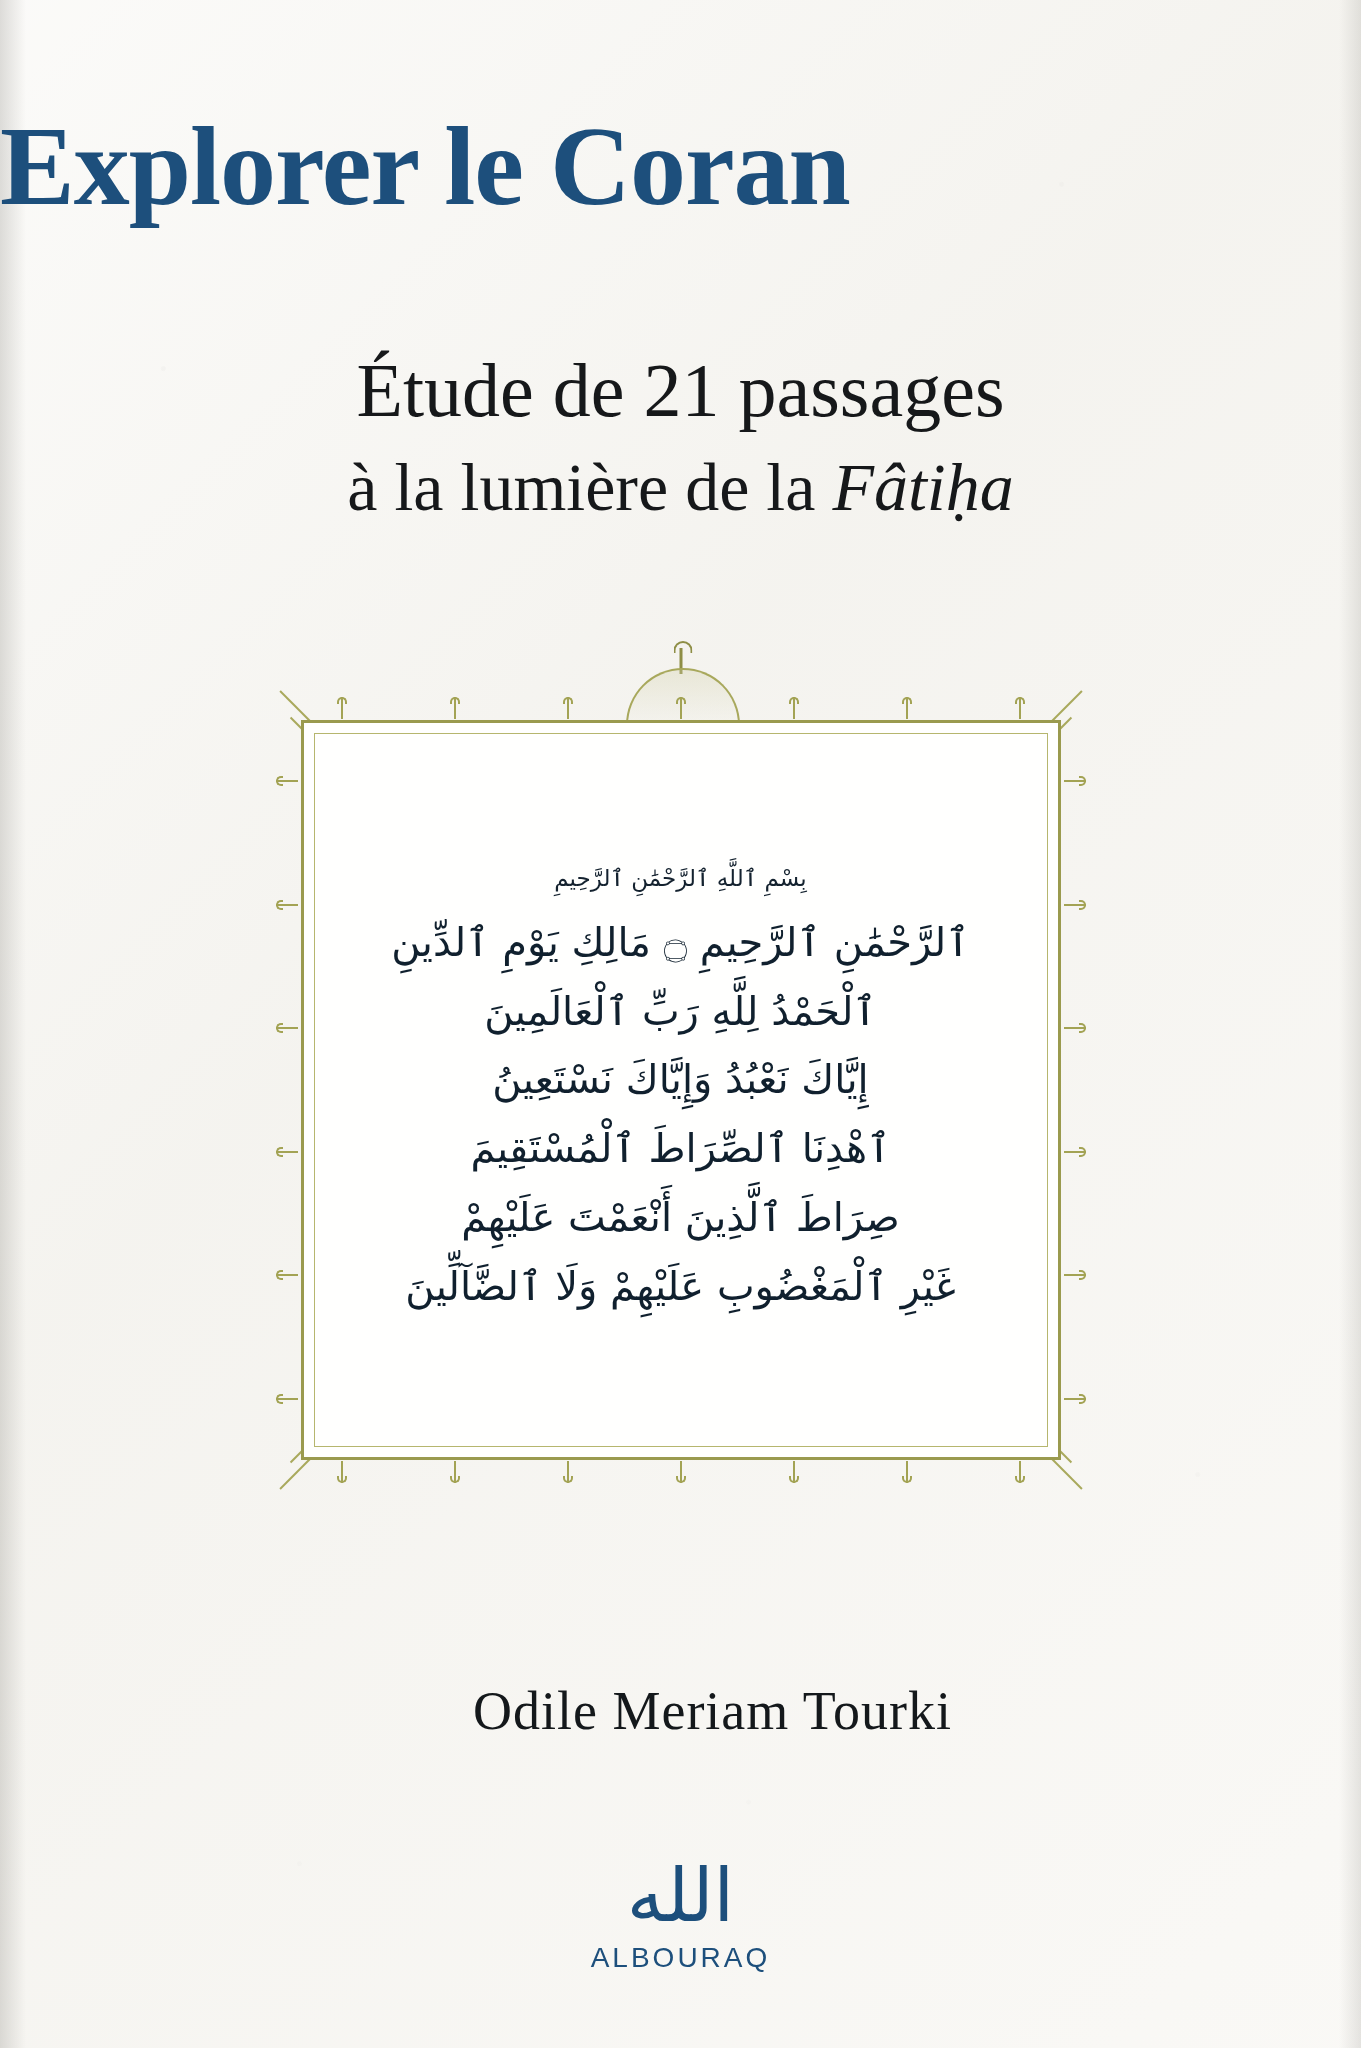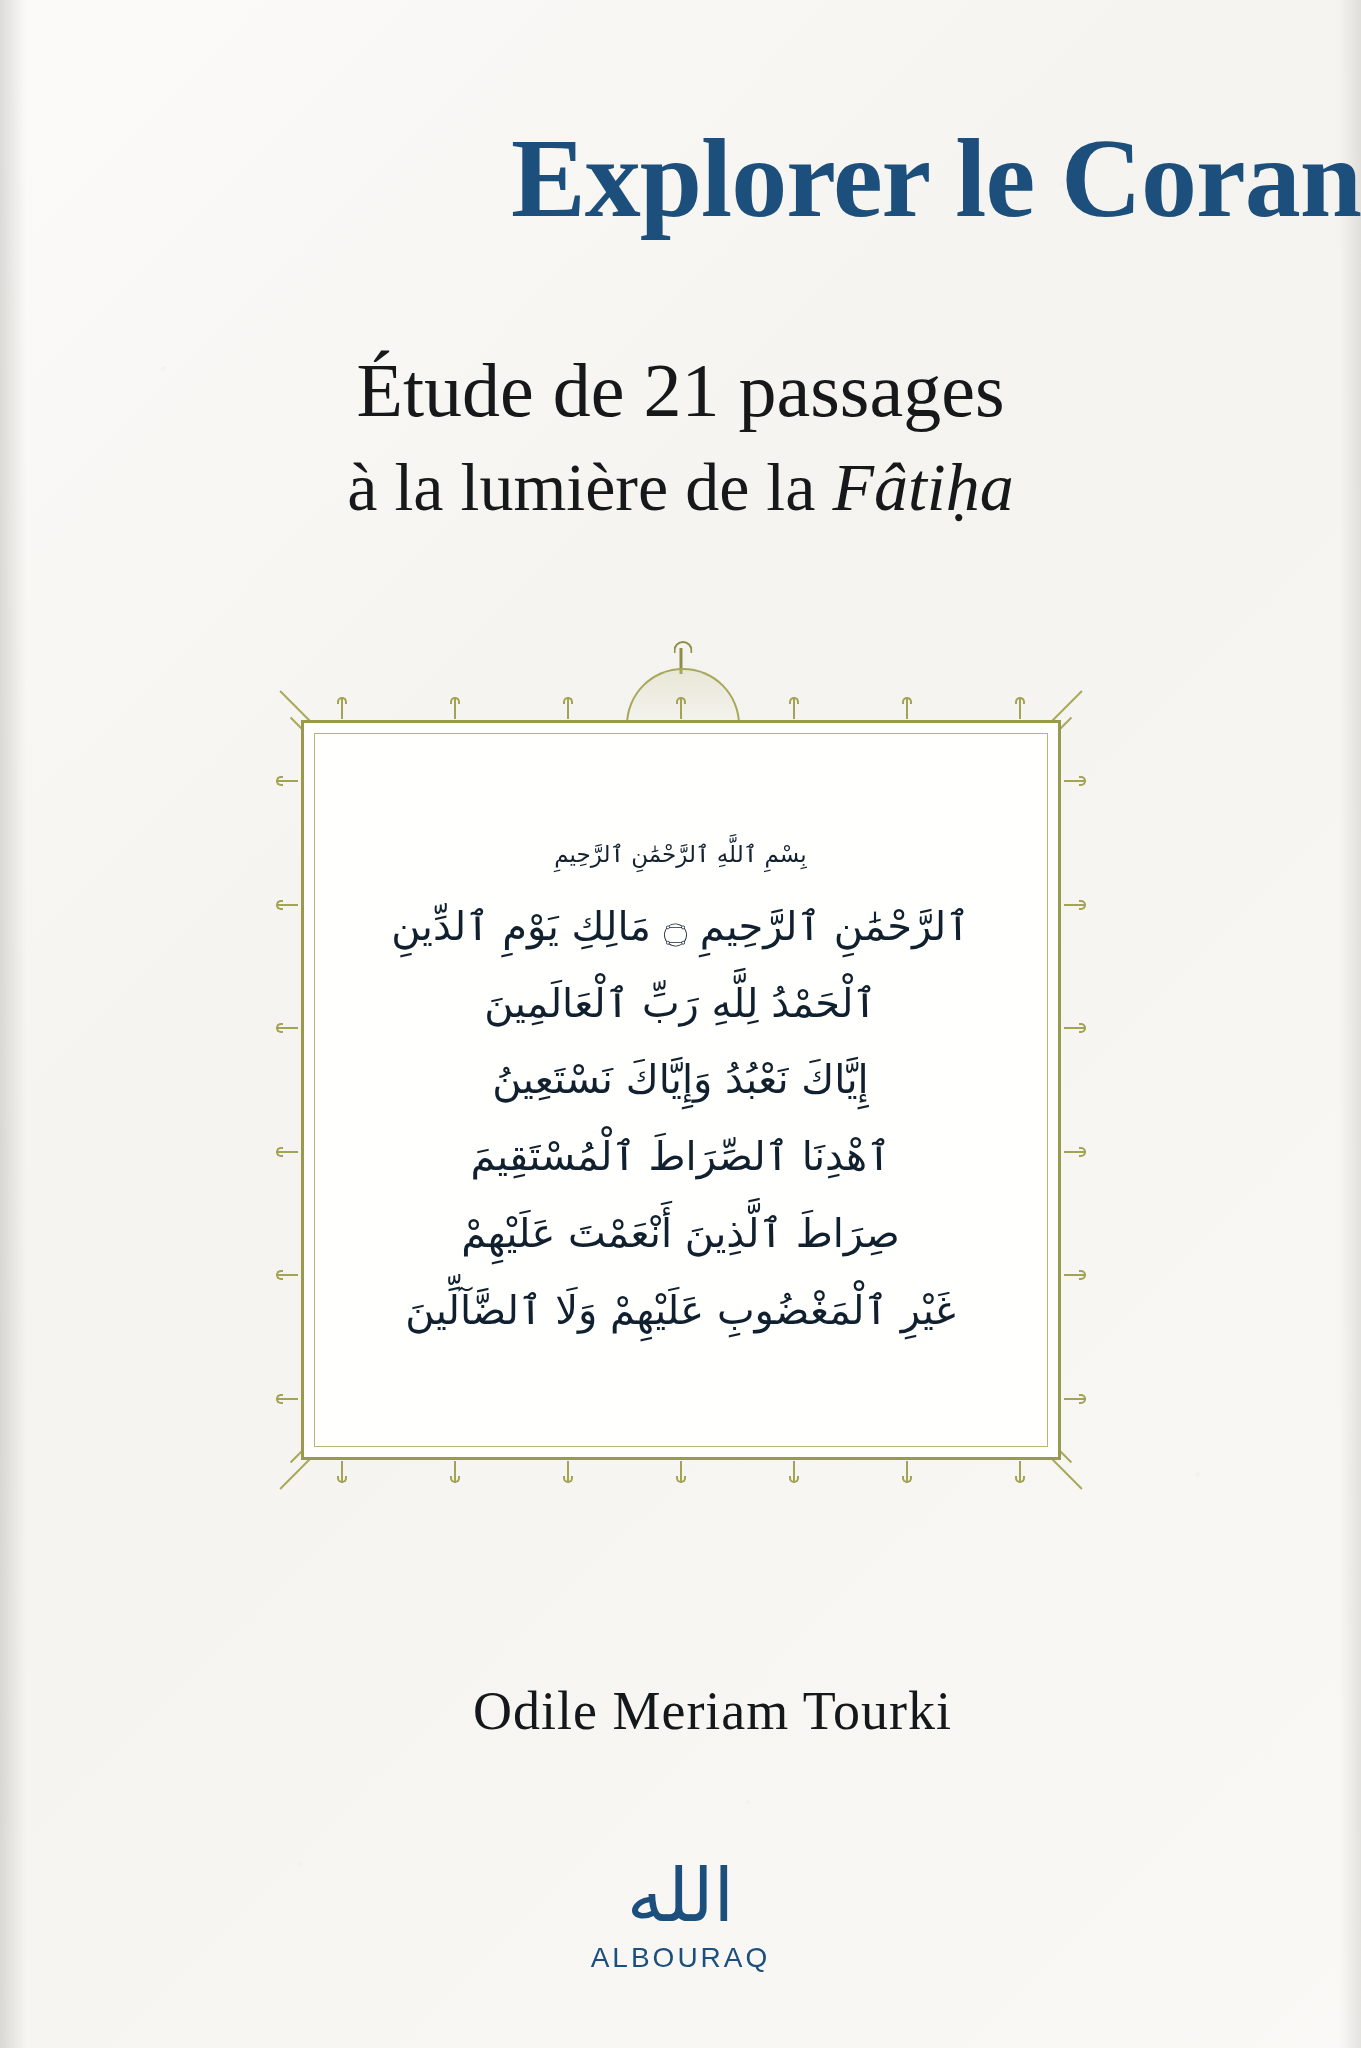--- a/index.html
+++ b/index.html
@@ -49,24 +49,24 @@
   .right-shade {
     position: absolute;
     right: 0; top: 0; bottom: 0;
     width: 22px;
     background: linear-gradient(to left, rgba(150,148,142,0.22), rgba(255,255,255,0));
     pointer-events: none;
   }
 
   .title-block {
     position: absolute;
-    top: 120px;
+    top: 108px;
     left: 0;
     width: 100%;
-    text-align: right;
+    text-align: left;
   }
   .main-title {
     font-family: "Liberation Serif", serif;
     font-weight: bold;
     font-size: 112px;
     line-height: 1.05;
     color: #1d4f7c;
     letter-spacing: -1px;
     margin: 0;
   }
@@ -214,21 +214,21 @@
   
   .arabic-area {
     position: absolute;
     left: 46px;
     right: 46px;
     top: 56px;
     bottom: 56px;
     display: flex;
     flex-direction: column;
     justify-content: center;
-    gap: 12px;
+    gap: 4px;
     direction: rtl;
     color: #10202e;
   }
   .ayah {
     text-align: center;
     font-family: "DejaVu Sans", sans-serif;
     font-size: 40px;
     line-height: 1.62;
     white-space: nowrap;
     letter-spacing: 0;

